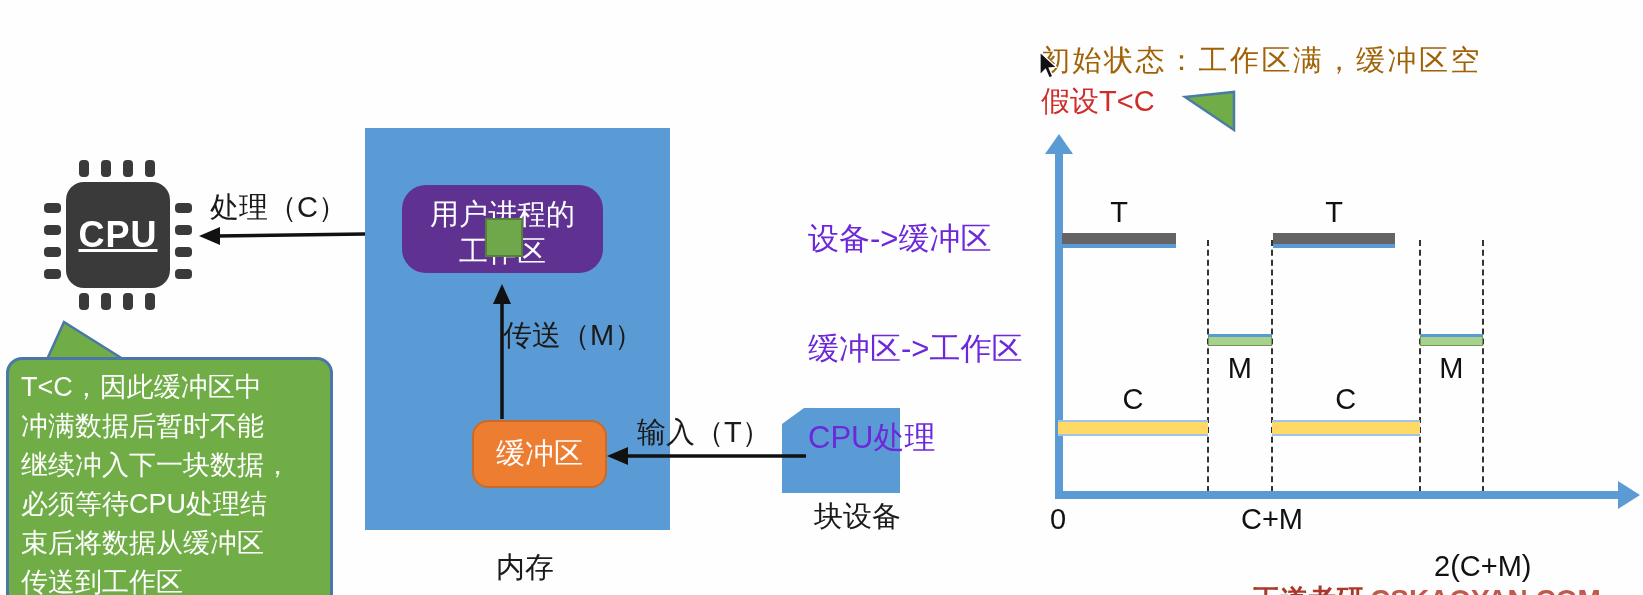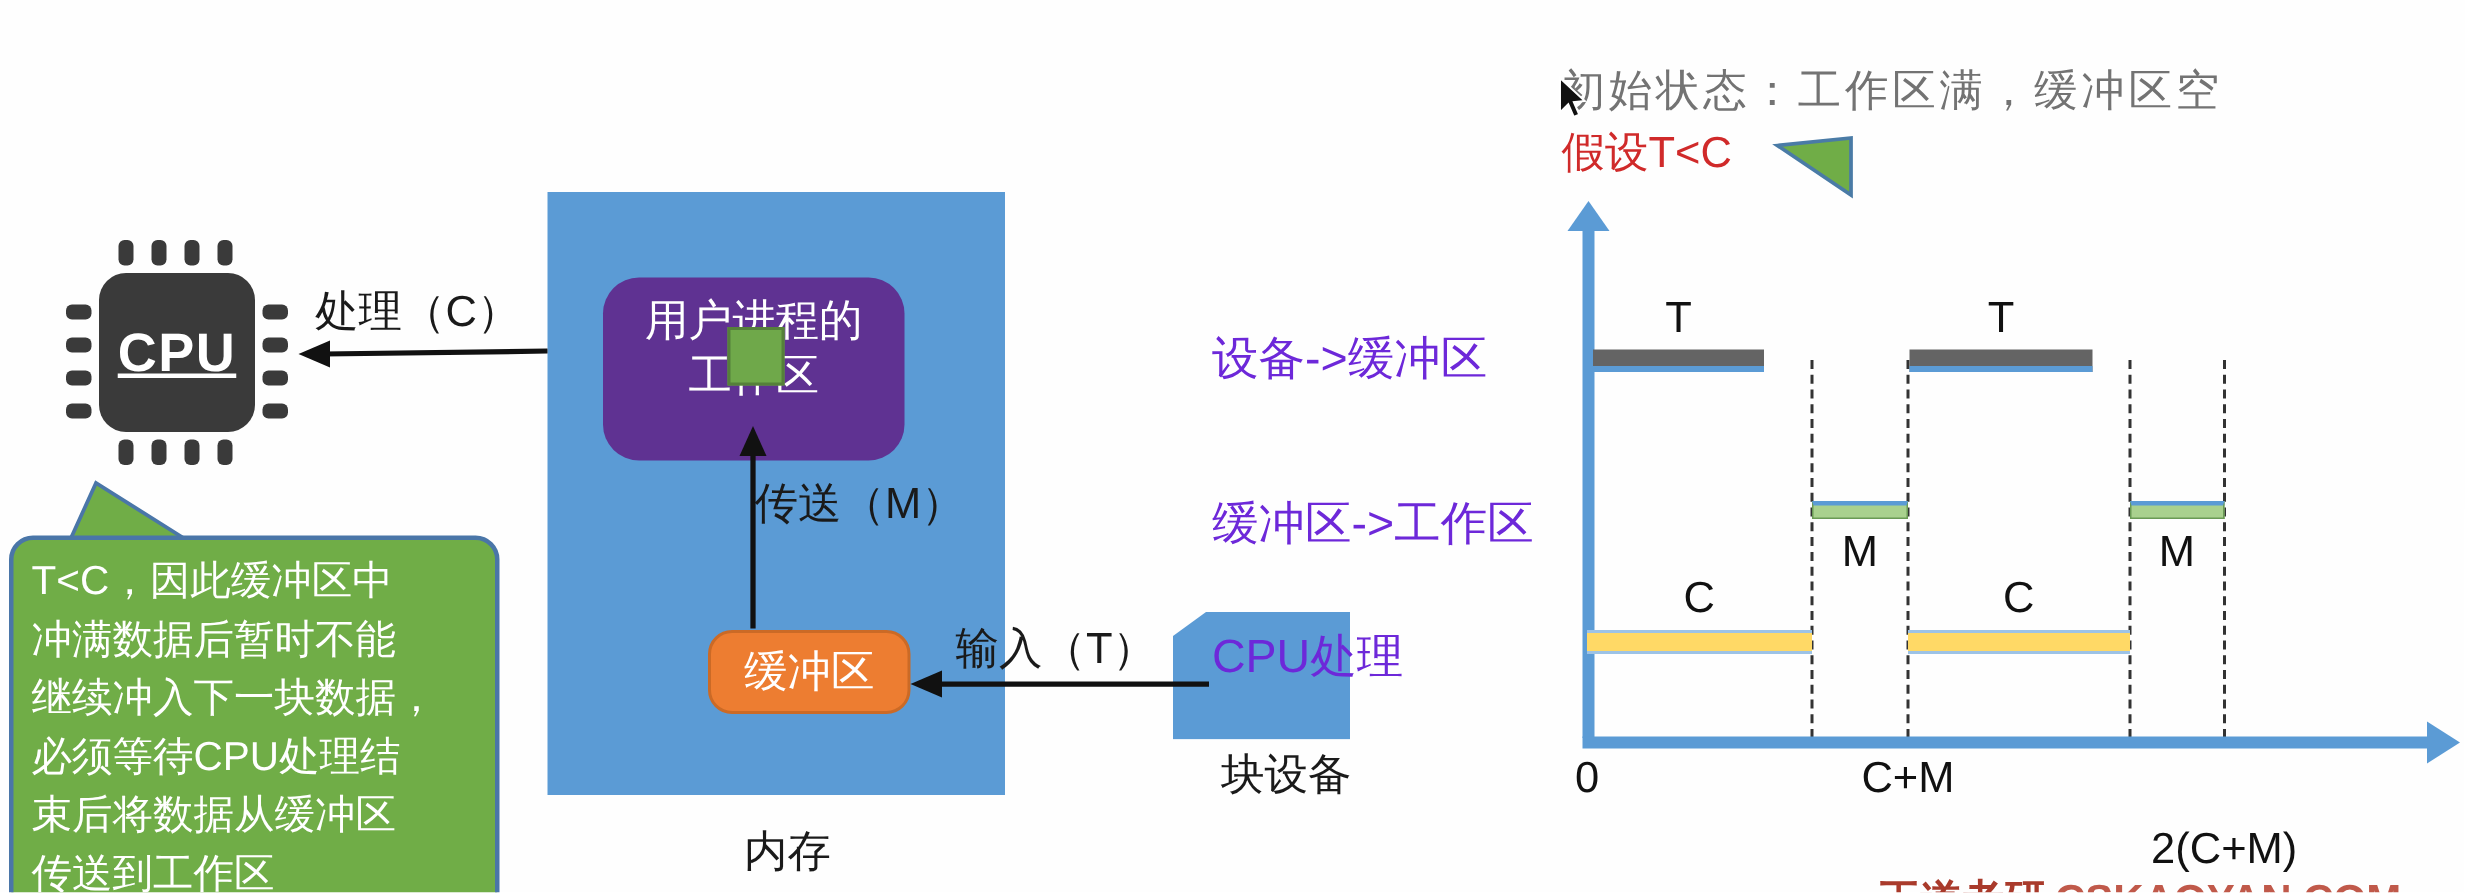--- a/index.html
+++ b/index.html
@@ -13,45 +13,45 @@
     left:66px;top:182px;width:104px;height:106px;border-radius:18px;background:#3a3a3a;
     display:flex;align-items:center;justify-content:center;z-index:10;
   }
   .chip-text{color:#fff;font-weight:bold;font-size:36px;letter-spacing:1px;text-decoration:underline;}
   .pin{position:absolute;background:#3a3a3a;border-radius:4px;z-index:9;}
   .pin-v{width:10px;height:17px;}
   .pin-h{width:17px;height:10px;}
   
   .memory-rect{left:365px;top:128px;width:305px;height:402px;background:#5b9bd5;z-index:1;}
   .workarea{
-    left:402px;top:185px;width:201px;height:122px;border-radius:24px;background:#5f3292;
+    left:402px;top:185px;width:201px;height:88px;border-radius:24px;background:#5f3292;
     z-index:3;color:#fff;text-align:center;font-size:29px;line-height:37px;padding-top:11px;
     box-sizing:border-box;
   }
   .green-square{left:485px;top:218px;width:38px;height:39px;background:#6fa84a;border:2px solid #55803a;z-index:4;box-sizing:border-box;}
   .buffer{
-    left:472px;top:420px;width:135px;height:56px;border-radius:16px;background:#ed7d31;border:2px solid #cb6a26;
+    left:472px;top:420px;width:135px;height:68px;border-radius:16px;background:#ed7d31;border:2px solid #cb6a26;
     z-index:3;color:#fff;font-size:29px;display:flex;align-items:center;justify-content:center;box-sizing:border-box;
   }
   .block-device{
     left:782px;top:408px;width:118px;height:85px;background:#5b9bd5;z-index:2;
     clip-path:polygon(22px 0,100% 0,100% 100%,0 100%,0 16px);
   }
   .diagram-label{color:#1a1a1a;font-size:29px;white-space:nowrap;z-index:6;}
   
   .note-bubble{
     left:6px;top:357px;width:327px;height:260px;border-radius:16px;background:#70ad47;border:3px solid #4a76a8;
     z-index:50;color:#fff;font-size:27px;line-height:39px;padding:8px 12px;box-sizing:border-box;white-space:nowrap;
   }
   .avg-bubble{
     left:1230px;top:86px;width:236px;height:90px;border-radius:10px;background:#70ad47;border:3px solid #4a7ba6;
     z-index:50;color:#fff;font-size:28px;line-height:38px;text-align:center;padding-top:6px;box-sizing:border-box;white-space:nowrap;
   }
   
-  .init-state{left:1041px;top:41px;font-size:29px;letter-spacing:2.5px;color:#737373;white-space:nowrap;z-index:6;}
+  .init-state{left:1041px;top:41px;font-size:29px;letter-spacing:2.5px;color:#a16207;white-space:nowrap;z-index:6;}
   .assumption{left:1041px;top:82px;font-size:29px;color:#d02a2a;white-space:nowrap;z-index:6;}
   
   .y-axis{left:1055px;top:150px;width:8px;height:342px;background:#5b9bd5;z-index:5;}
   .y-axis-head{left:1045px;top:134px;width:0;height:0;border-left:14px solid transparent;border-right:14px solid transparent;border-bottom:20px solid #5b9bd5;z-index:5;}
   .x-axis{left:1055px;top:491px;width:565px;height:8px;background:#5b9bd5;z-index:5;}
   .x-axis-head{left:1618px;top:481px;width:0;height:0;border-top:14px solid transparent;border-bottom:14px solid transparent;border-left:22px solid #5b9bd5;z-index:5;}
   .gantt-bar{position:absolute;z-index:6;box-sizing:border-box;}
   .bar-t{background:#646464;border-bottom:4px solid #5b9bd5;}
   .bar-m{background:#a9d18e;border-top:3px solid #5b9bd5;border-left:1px solid #6a9a55;border-right:1px solid #6a9a55;border-bottom:1px solid #6a9a55;}
   .bar-c{background:#ffd966;border-top:2px solid #9dc3e6;border-bottom:2px solid #9dc3e6;}

